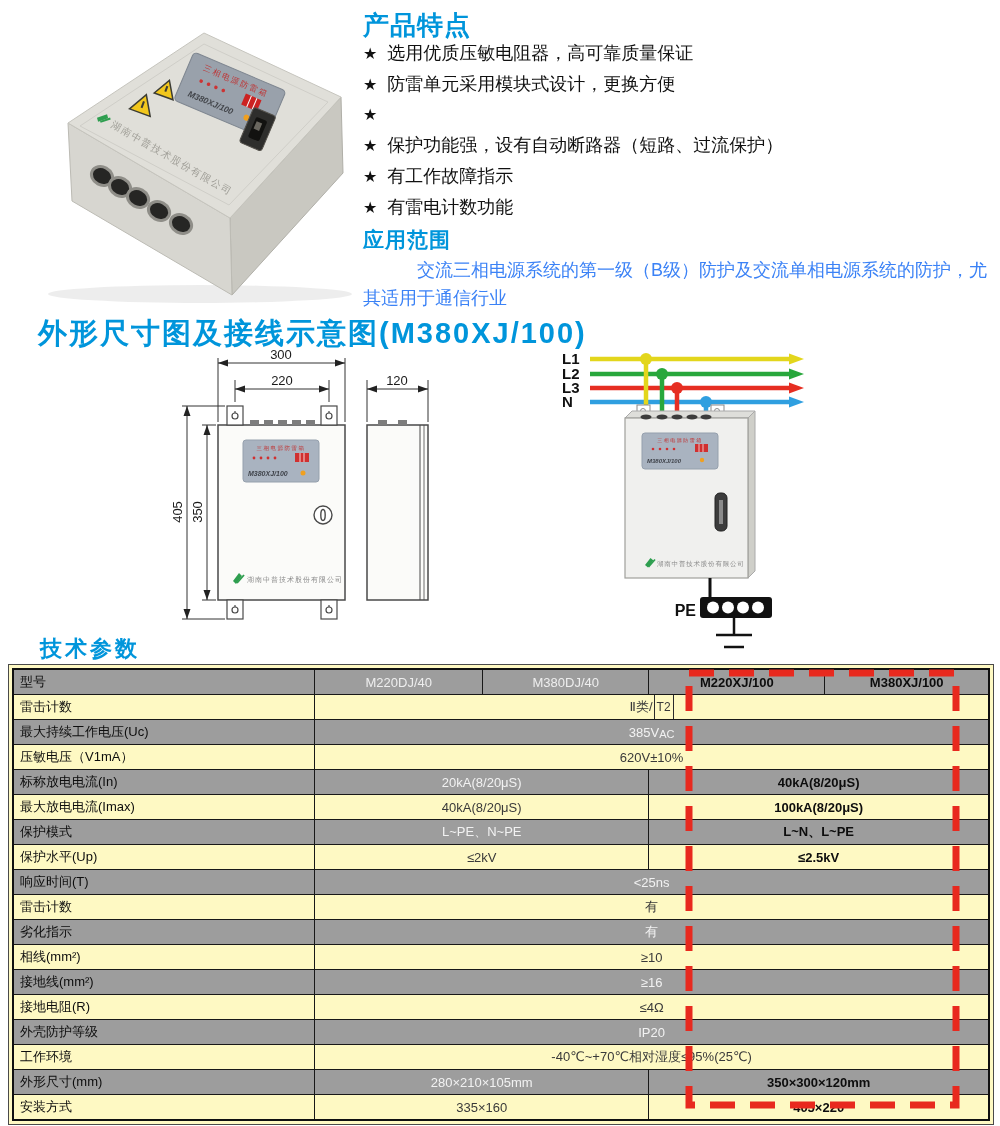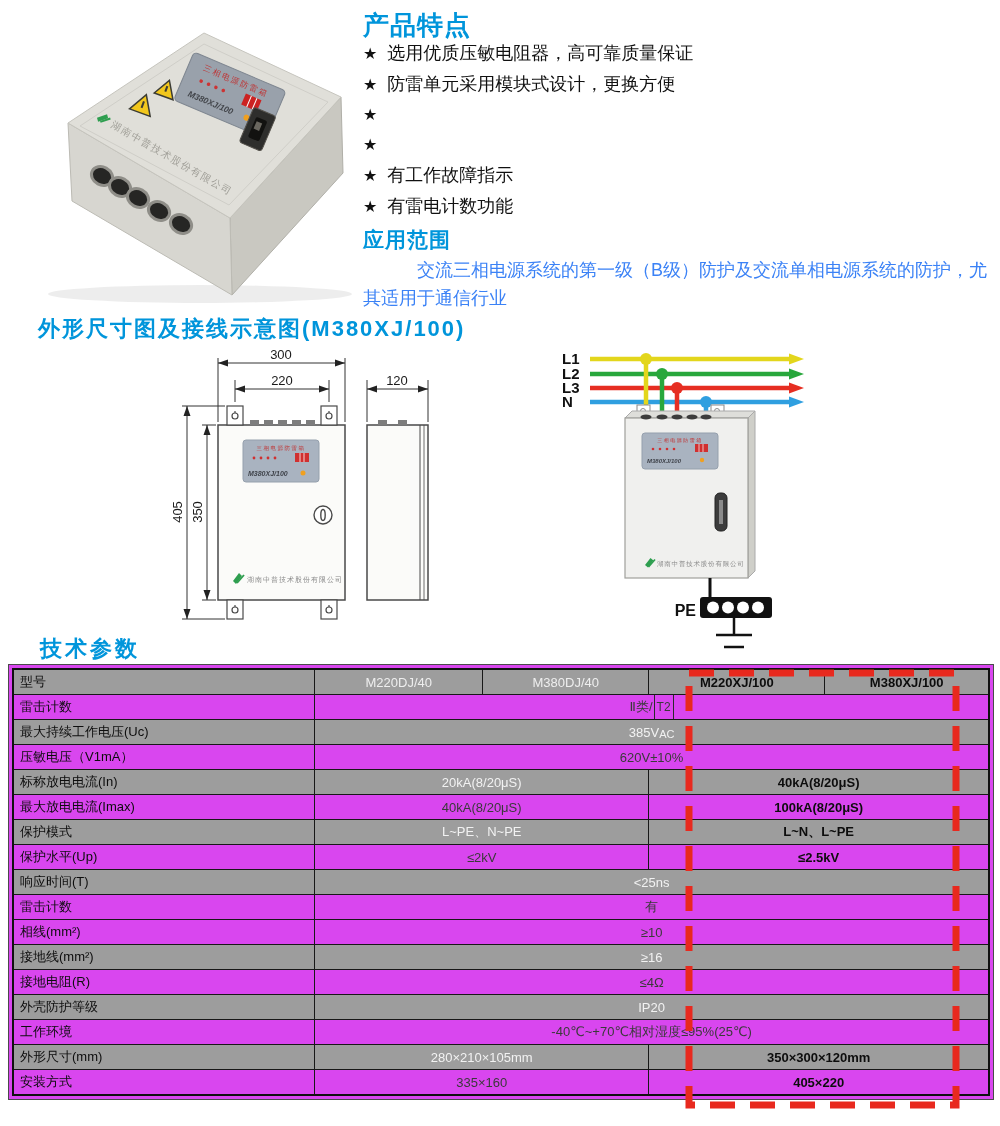--- a/index.html
+++ b/index.html
@@ -3,31 +3,31 @@
 <meta charset="utf-8">
 <style>
   html,body{margin:0;padding:0;background:#fff;}
   body{width:1000px;height:1126px;position:relative;overflow:hidden;
        font-family:"Liberation Sans","DejaVu Sans",sans-serif;color:#1a1a1a;}
   .abs{position:absolute;}
   
   .blue-h{color:#0095db;font-weight:700;letter-spacing:1px;margin:0;}
   #features-title{left:363px;top:8px;font-size:26px;}
   #application-title{left:363px;top:226px;font-size:21px;}
-  #dims-title{left:38px;top:314px;font-size:22px;letter-spacing:2px;text-align:right;}
+  #dims-title{left:38px;top:314px;font-size:29px;letter-spacing:2px;text-align:right;}
   #specs-title{left:40px;top:634px;font-size:22px;letter-spacing:3px;}
   
   #feature-list{left:363px;top:38px;width:634px;}
   .feat-item{font-size:18px;line-height:30px;color:#111;display:flex;align-items:baseline;}
   .feat-item .star{margin-right:10px;font-size:16px;color:#111;}
   
   #application-text{left:363px;top:256px;width:634px;font-size:18px;line-height:28px;
        color:#3b82f6;text-indent:3em;margin:0;}
   
-  #spec-wrap{left:8px;top:664px;width:978px;border:1px solid #4a4a4a;padding:3px;background:#d946ef;}
+  #spec-wrap{left:8px;top:664px;width:978px;border:1px solid #4a4a4a;padding:3px;background:#fef9c3;}
   table{width:100%;border-collapse:collapse;border:2px solid #101010;table-layout:fixed;}
   td,th{border:1px solid #181818;height:24px;padding:0 6px;font-size:13px;overflow:hidden;white-space:nowrap;}
   td.lbl{text-align:left;color:#0d0d0d;font-weight:400;}
   td.val{text-align:center;color:#3a3a3a;}
   tr.shaded{background:#9d9d9d;padding-left:33px;}
   tr.shaded td.lbl{color:#0d0d0d;}
   tr.shaded td.val{color:#f2f2f2;}
   td.val.bold{font-weight:700;color:#0d0d0d !important;}
   thead tr{background:#9d9d9d;}
   td.mod-light{text-align:center;color:#eeeeee;font-weight:400;}
@@ -104,20 +104,21 @@
     </div>
     <div class="feat-item">
       <span class="star">★</span>
       <span>防雷单元采用模块式设计，更换方便</span>
     </div>
     <div class="feat-item">
       <span class="star">★</span>
     </div>
     <div class="feat-item">
       <span class="star">★</span>
+      <span>保护功能强，设有自动断路器（短路、过流保护）</span>
     </div>
     <div class="feat-item">
       <span class="star">★</span>
       <span>有工作故障指示</span>
     </div>
     <div class="feat-item">
       <span class="star">★</span>
       <span>有雷电计数功能</span>
     </div>
   </div>
@@ -367,20 +368,24 @@
           <td class="val bold" colspan="2">≤2.5kV</td>
         </tr>
         <tr class="shaded">
           <td class="lbl">响应时间(T)</td>
           <td class="val" colspan="4">&lt;25ns</td>
         </tr>
         <tr>
           <td class="lbl">雷击计数</td>
           <td class="val" colspan="4">有</td>
         </tr>
+        <tr class="shaded">
+          <td class="lbl">劣化指示</td>
+          <td class="val" colspan="4">有</td>
+        </tr>
         <tr>
           <td class="lbl">相线(mm²)</td>
           <td class="val" colspan="4">≥10</td>
         </tr>
         <tr class="shaded">
           <td class="lbl">接地线(mm²)</td>
           <td class="val" colspan="4">≥16</td>
         </tr>
         <tr>
           <td class="lbl">接地电阻(R)</td>

